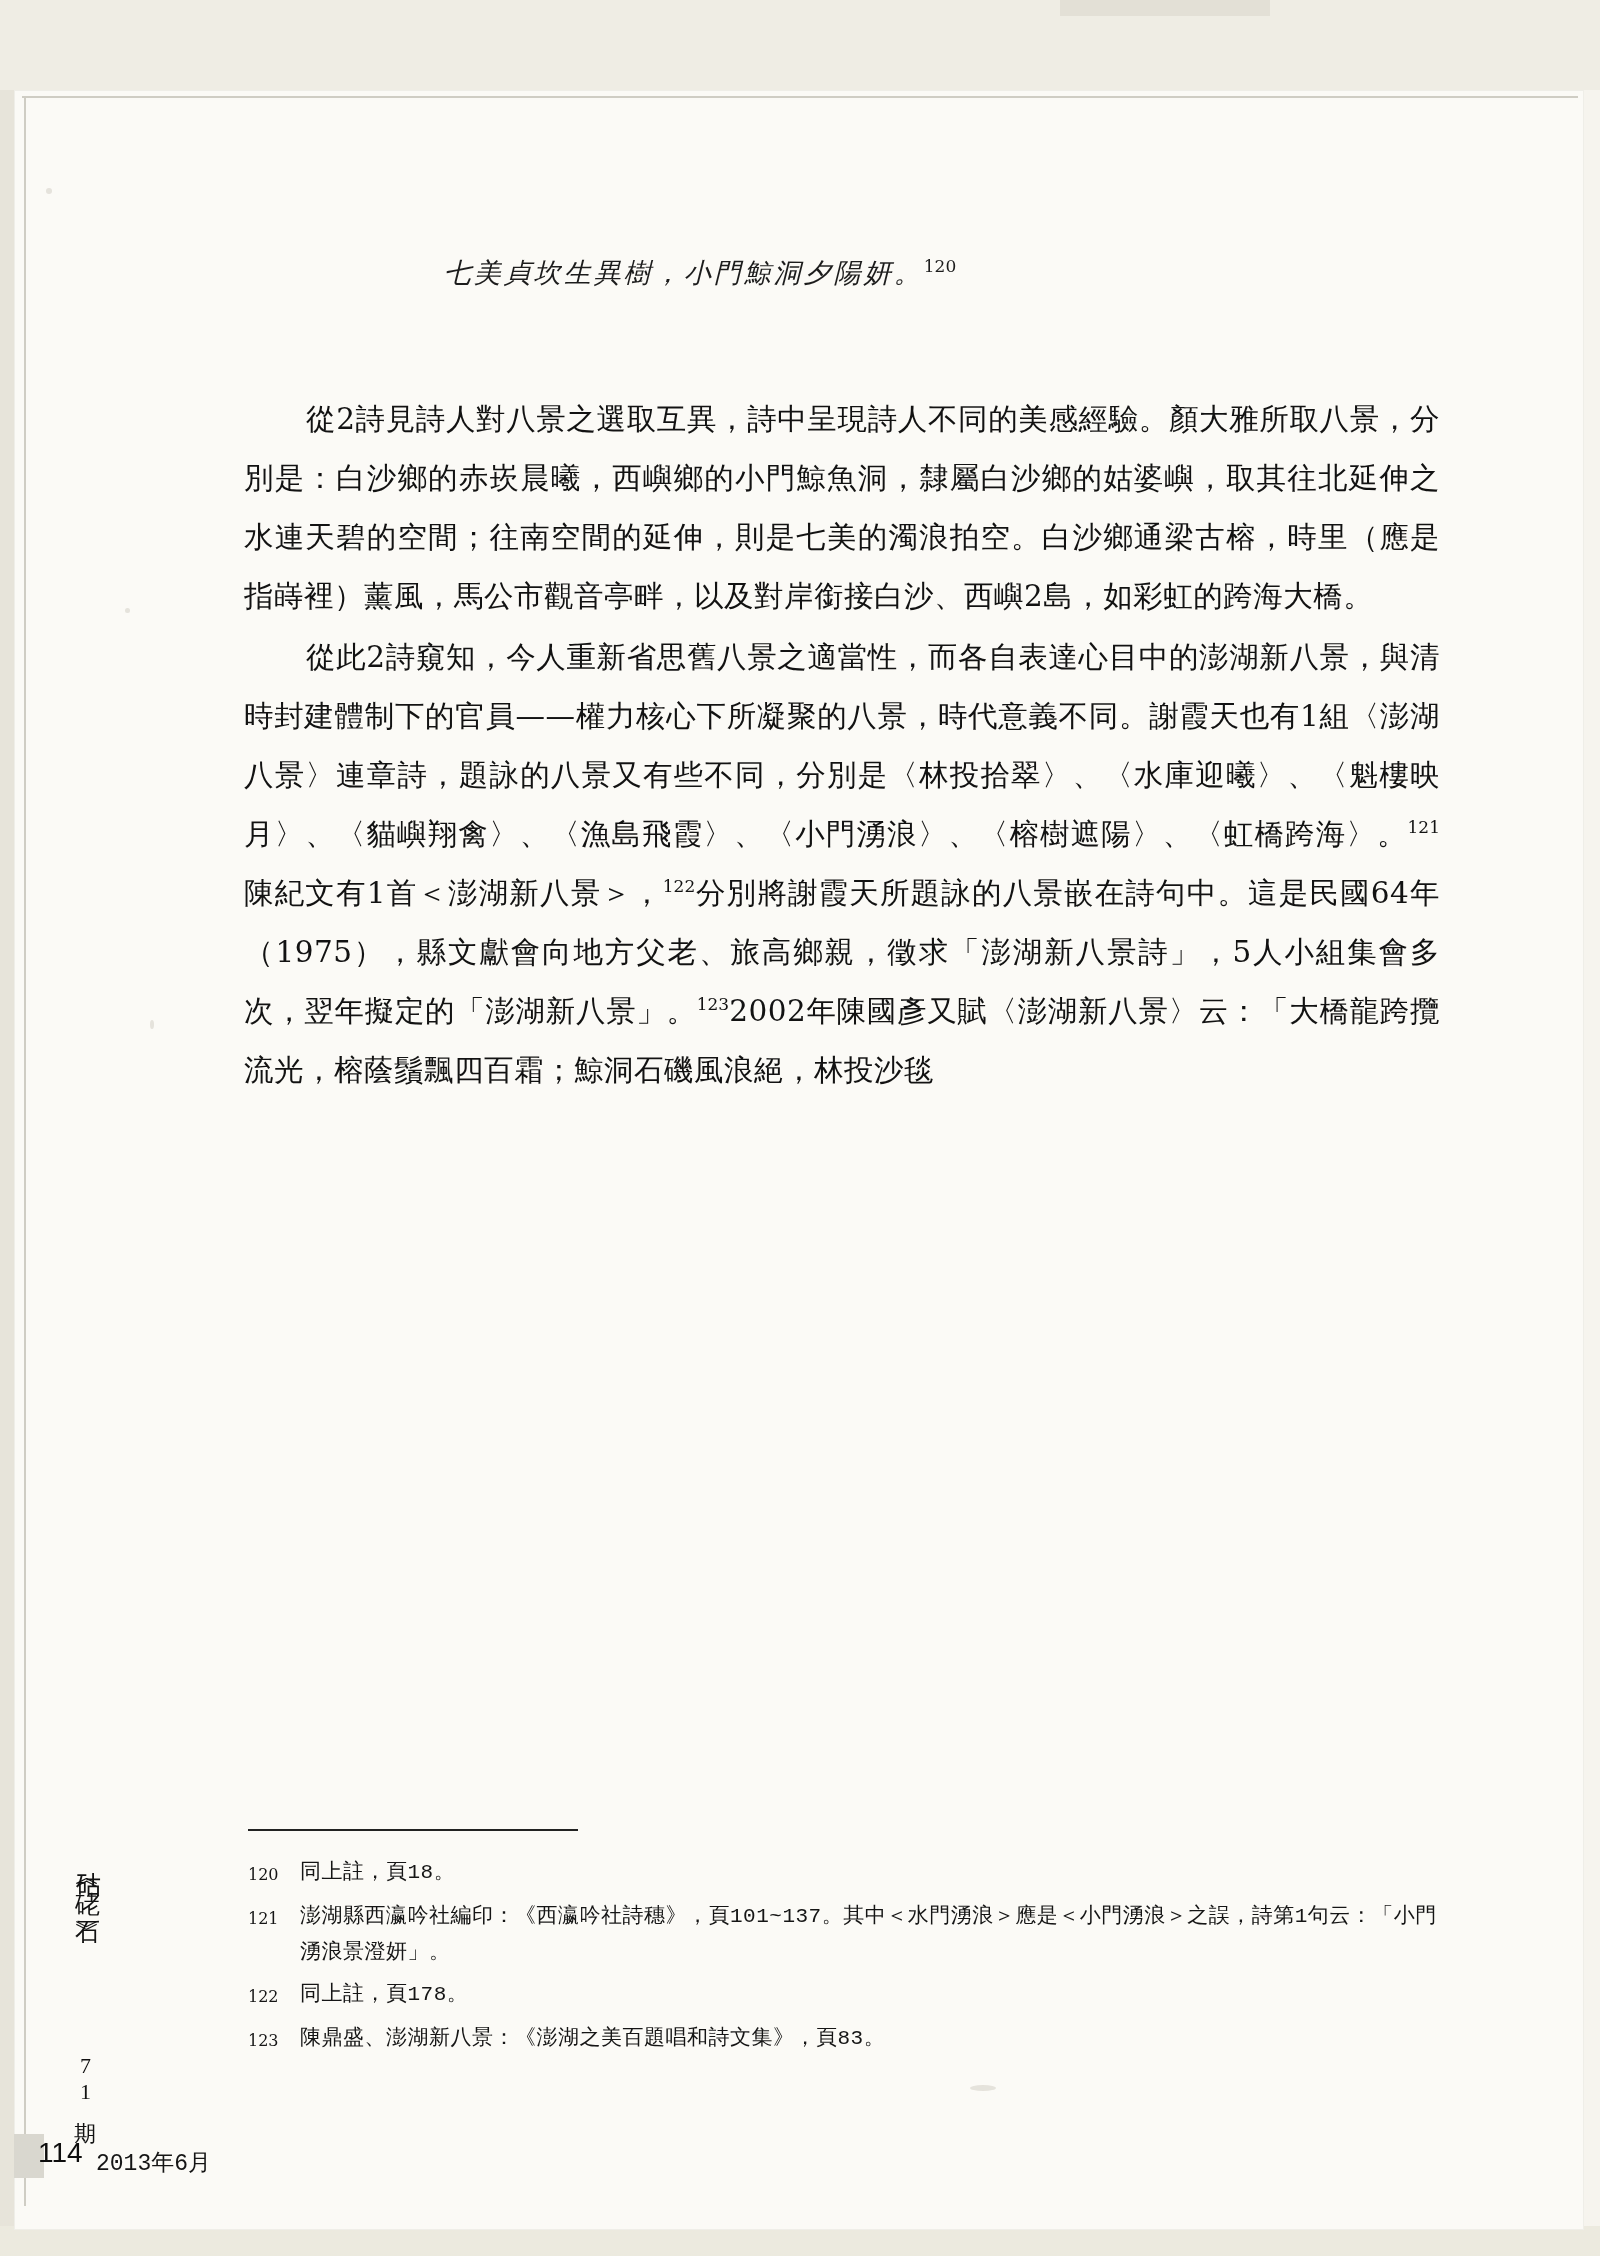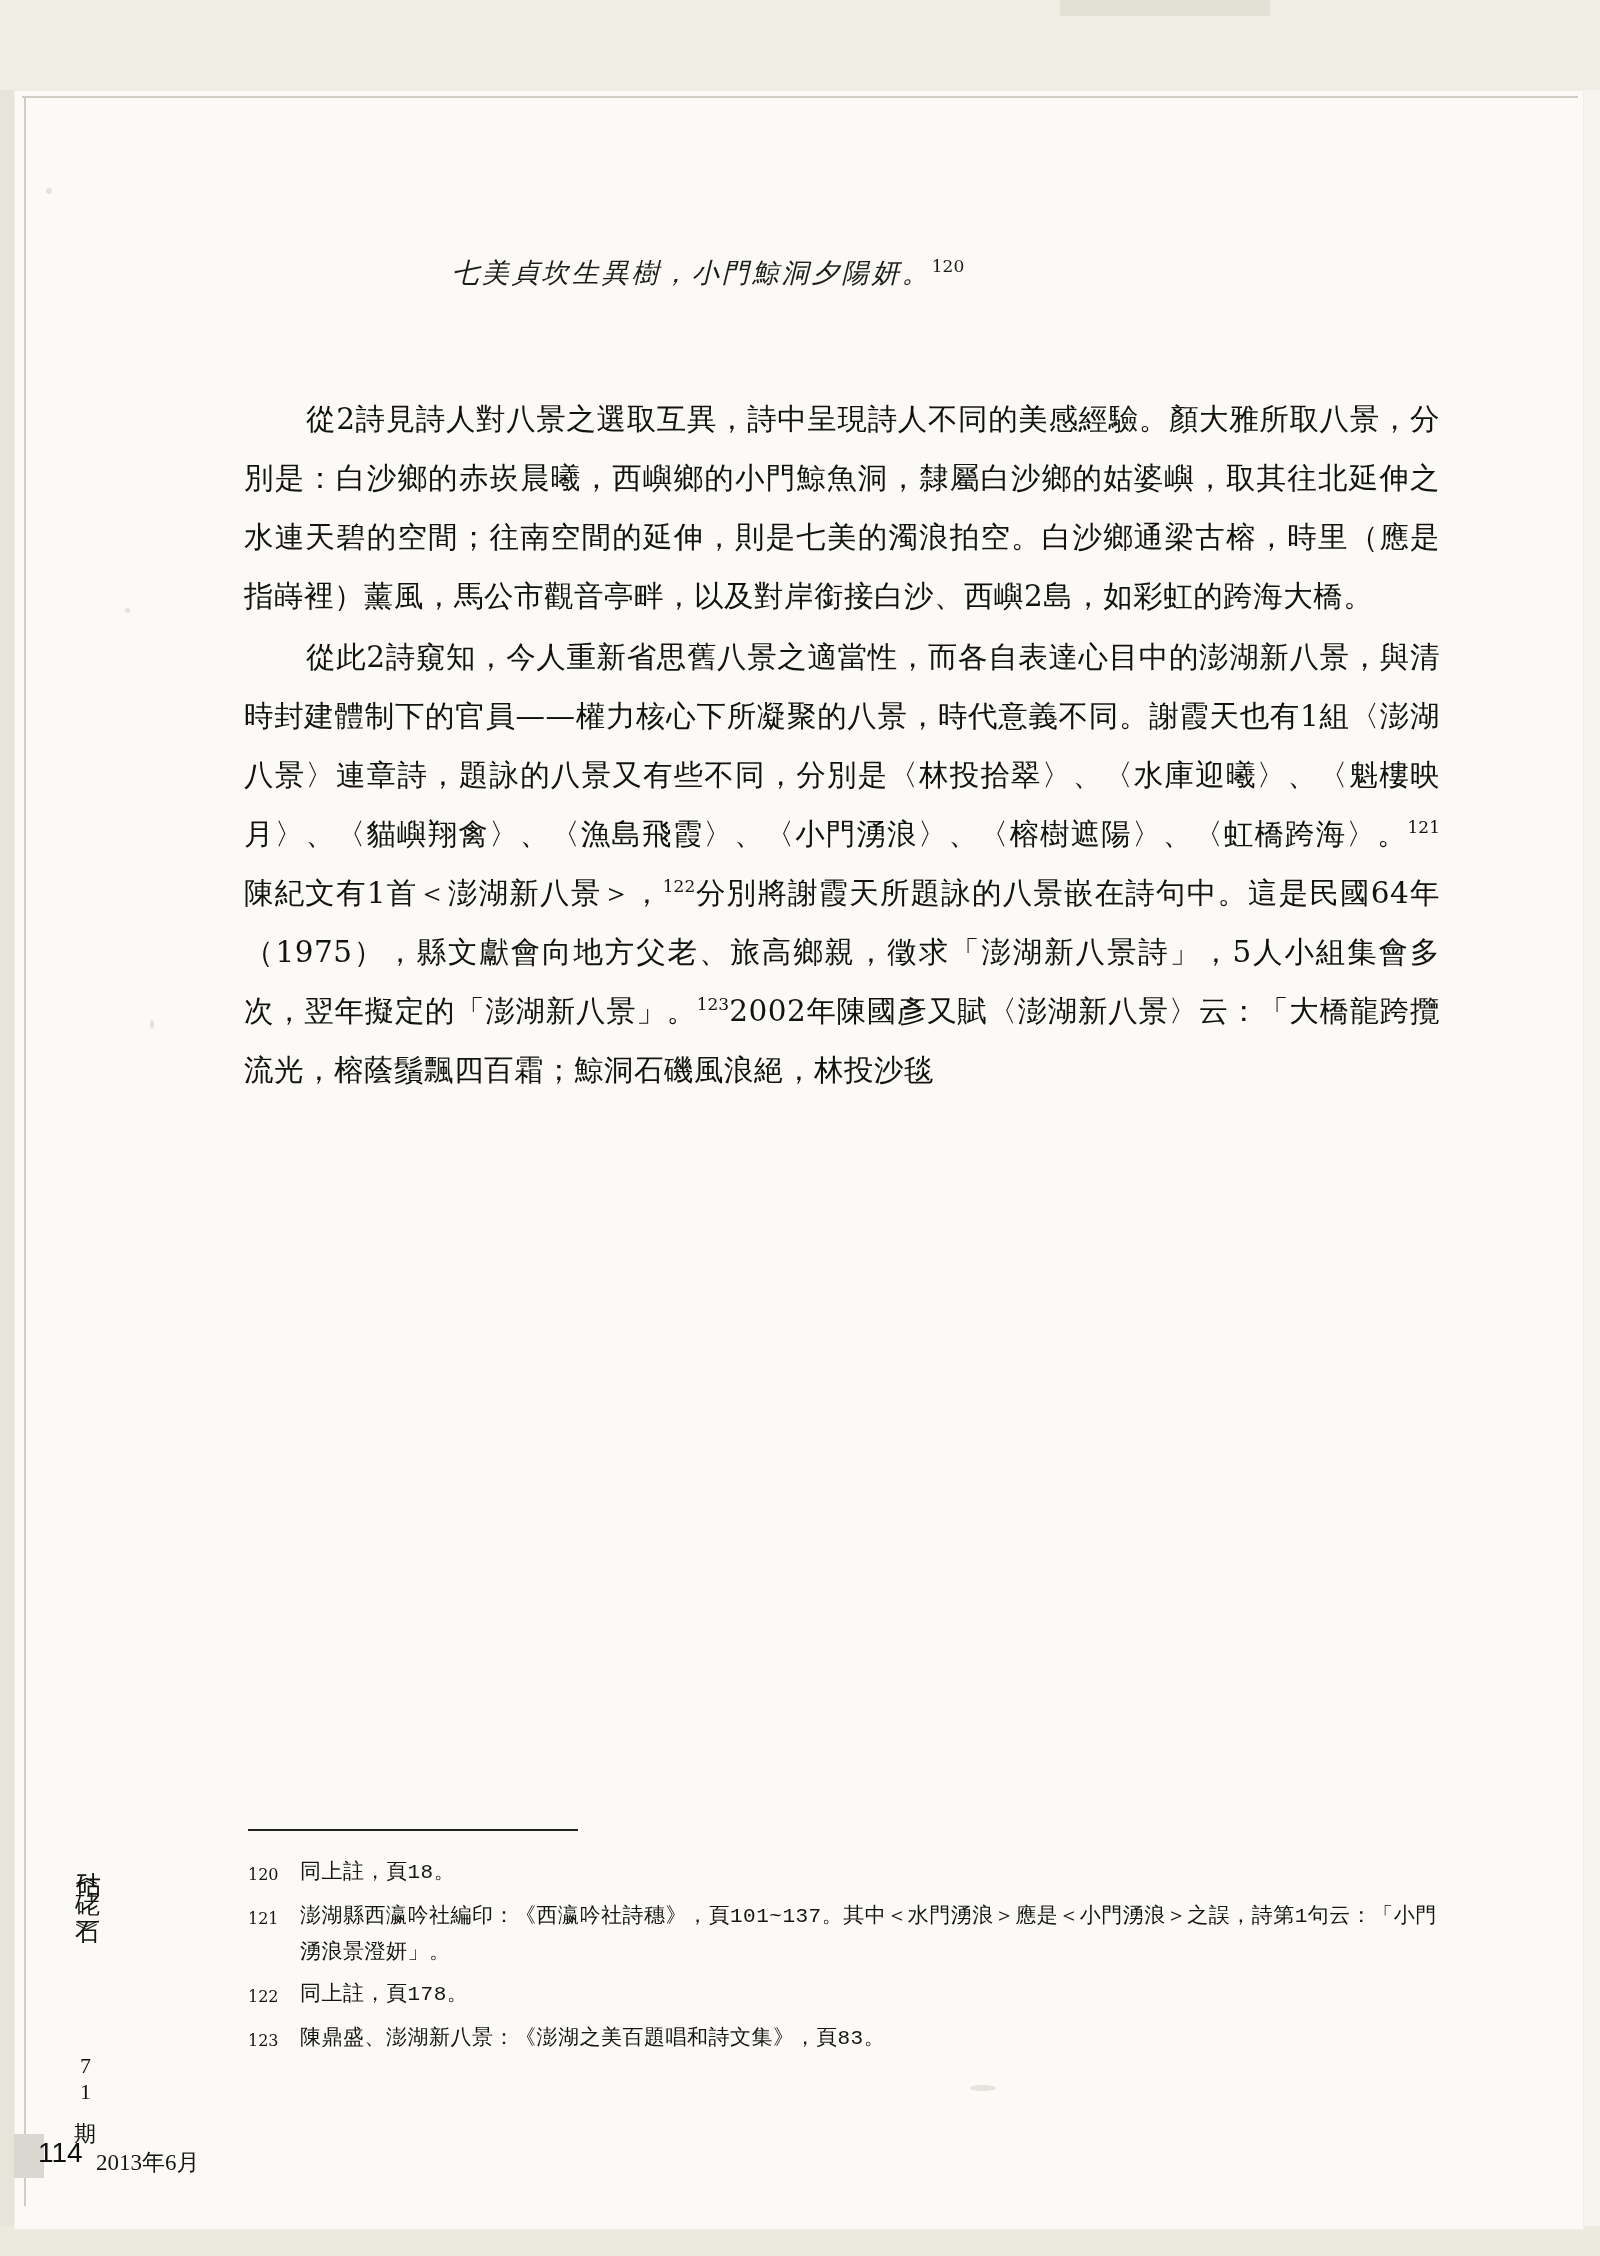--- a/index.html
+++ b/index.html
@@ -66,21 +66,21 @@
   .left-rule {
     position: absolute;
     left: 24px; top: 96px;
     width: 2px; height: 2110px;
     background: #cfcdc4;
   }
 
   
   .poem {
     position: absolute;
-    left: 16px; top: 255px;
+    left: 8px; top: 255px;
     width: 1384px;
     text-align: center;
     font-family: "DejaVu Serif", serif;
     font-size: 27px;
     letter-spacing: 3px;
     color: #1c1c1c;
     font-style: italic;
   }
   .poem .fn {
     font-style: normal;
@@ -194,21 +194,21 @@
     font-family: "Liberation Sans", sans-serif;
     color: #0d0d0d;
     letter-spacing: 0;
   }
   .page-date {
     position: absolute;
     left: 96px;
     top: 2147px;
     font-size: 23px;
     color: #151515;
-    font-family: Liberation Serif, serif;
+    font-family: Liberation Mono, monospace;
   }
 
   
   .speck { position:absolute; background:#cfccc2; opacity:.5; border-radius:50%; }
 </style>
 </head>
 <body>
 
 <div class="page">
 

